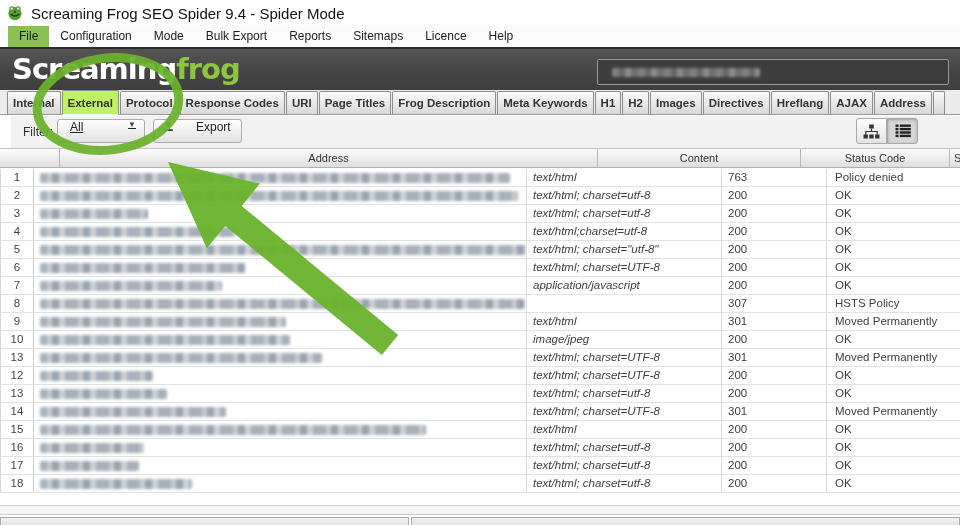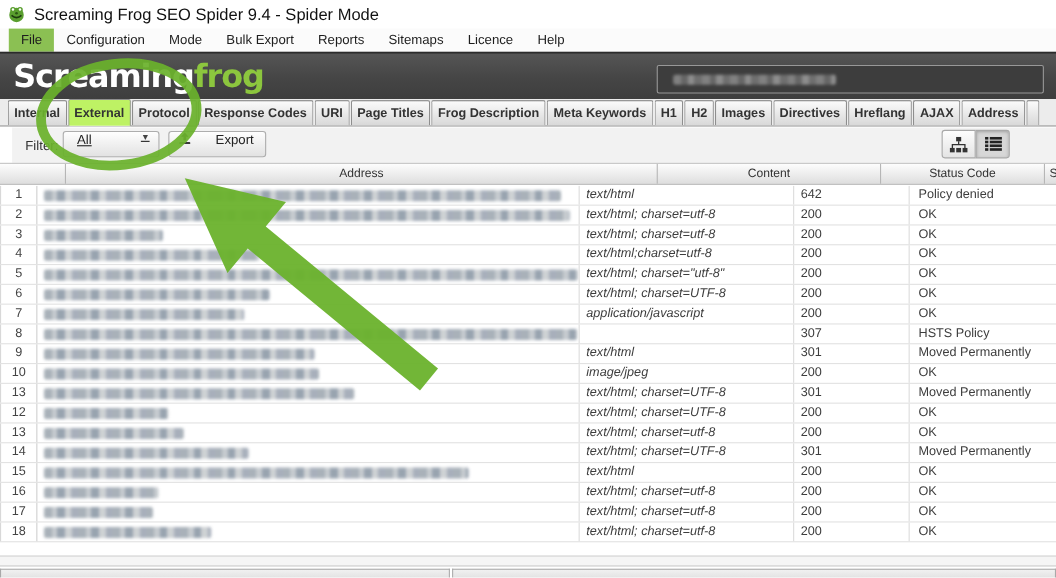--- a/index.html
+++ b/index.html
@@ -240,21 +240,21 @@
 </div>
 
 <div class="band" id="tbody">
 
 <div class="row">
       <div class="cell c-num">1</div>
       <div class="cell c-addr">
         <div class="blob" style="width: 470px;"></div>
       </div>
       <div class="cell c-content">text/html</div>
-      <div class="cell c-code">642</div>
+      <div class="cell c-code">763</div>
       <div class="cell c-status">Policy denied</div>
     </div>
     <div class="row">
       <div class="cell c-num">2</div>
       <div class="cell c-addr">
         <div class="blob" style="width: 478px;"></div>
       </div>
       <div class="cell c-content">text/html; charset=utf-8</div>
       <div class="cell c-code">200</div>
       <div class="cell c-status">OK</div>

